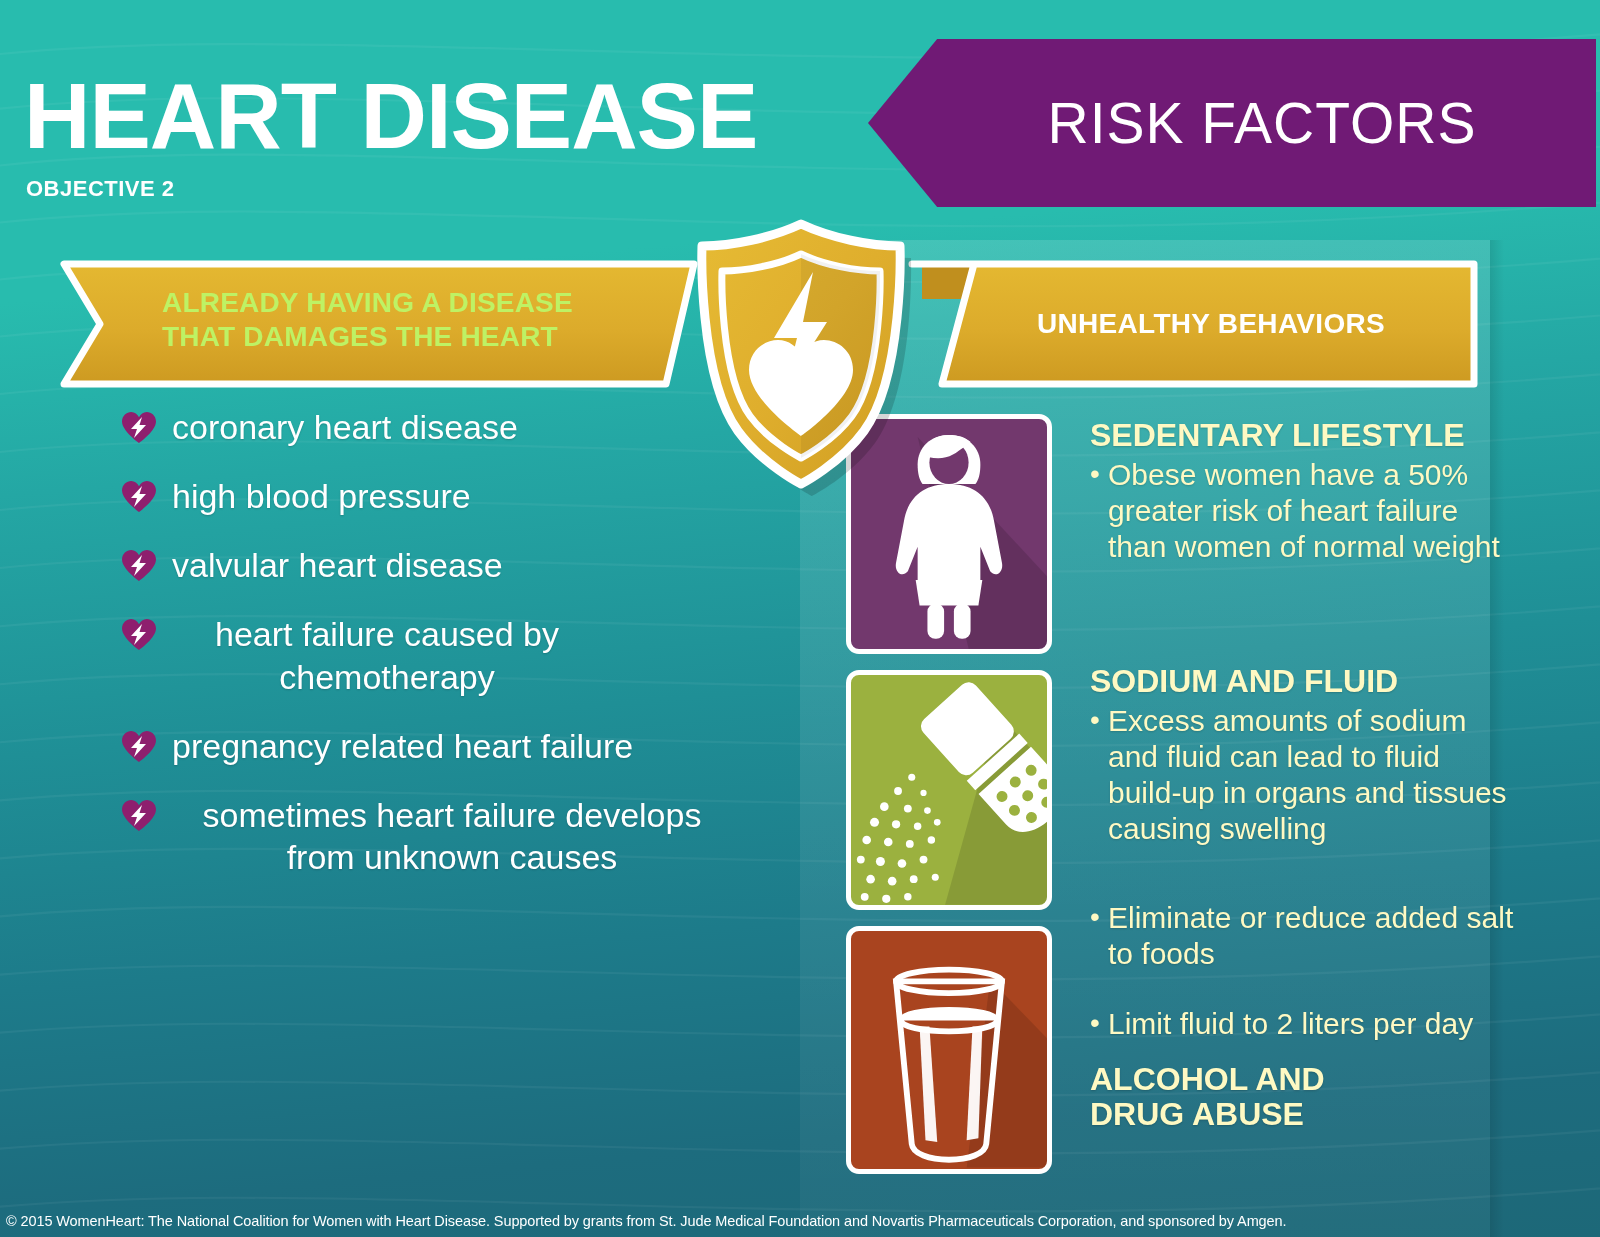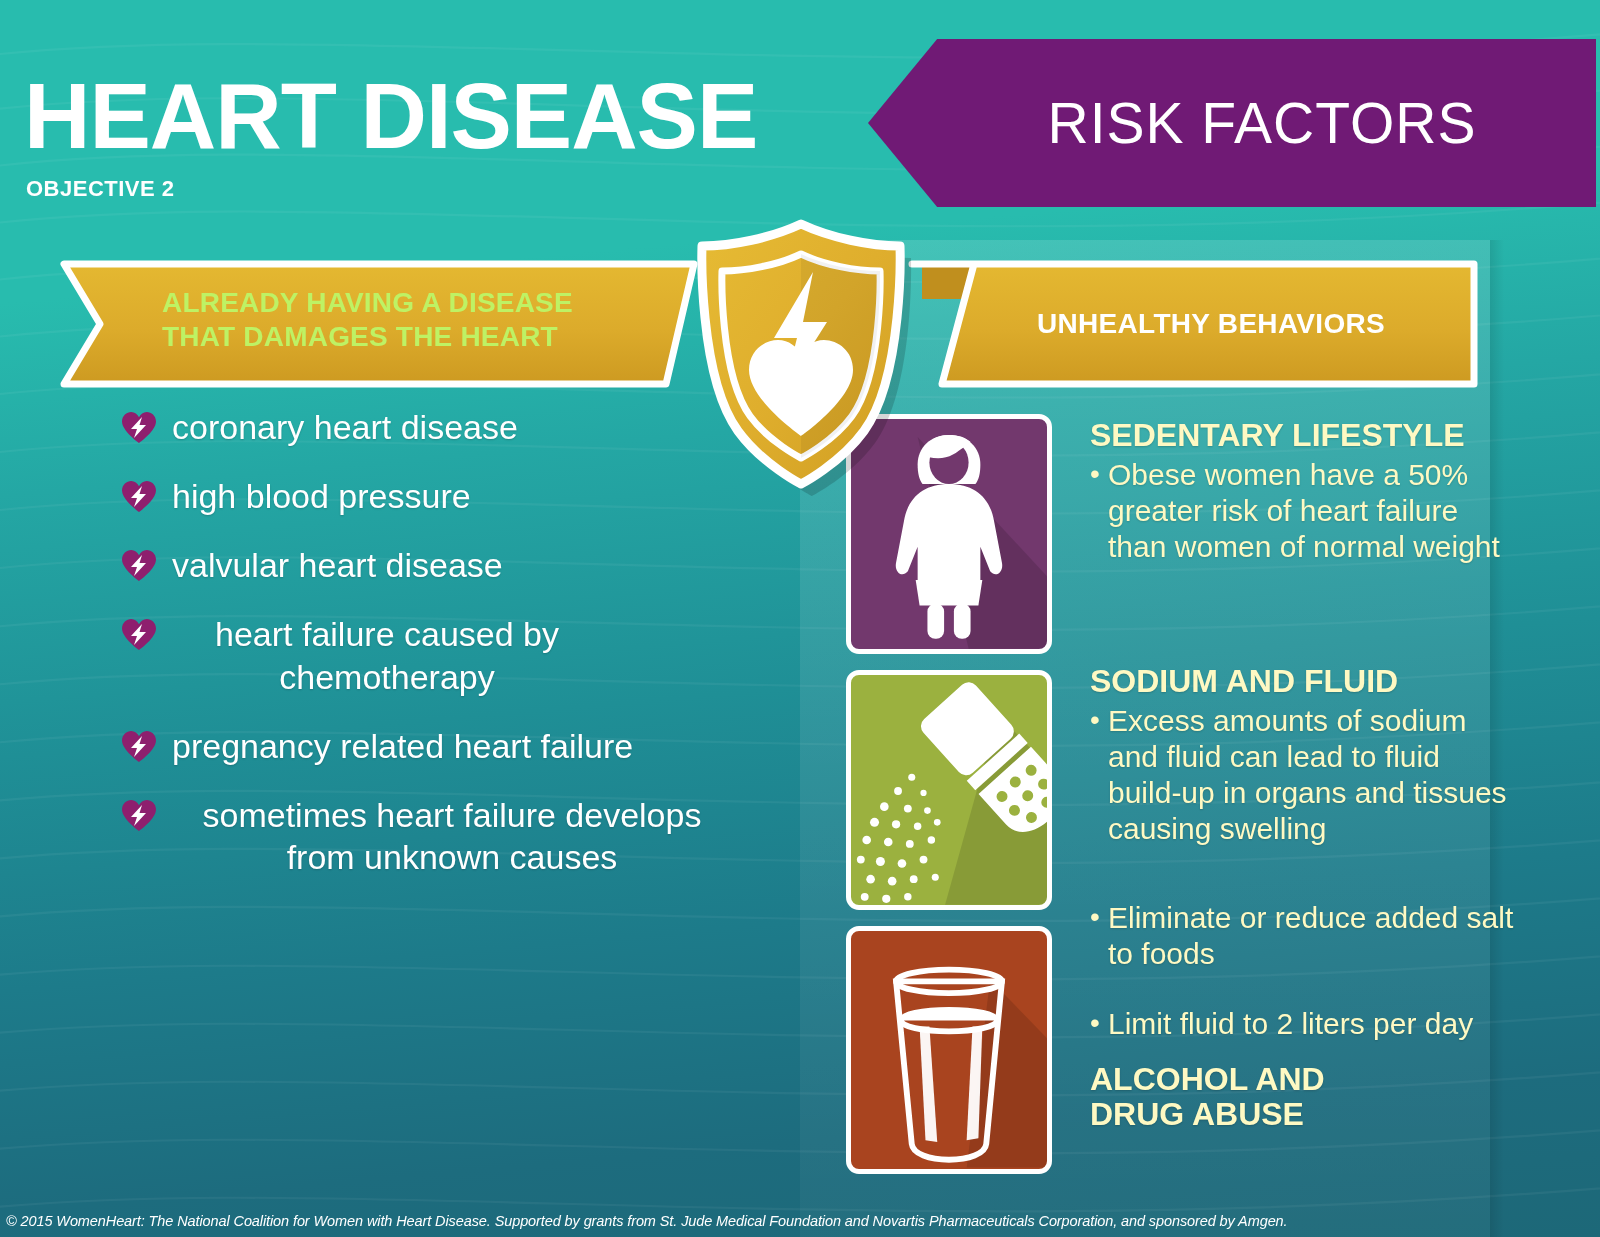--- a/index.html
+++ b/index.html
@@ -99,21 +99,21 @@
   .rbul .bt { font-size:30px; line-height:1.20; text-shadow:0 1px 2px rgba(0,0,0,.16); }
 
   #sec1 { top:418px; }
   #sec2 { top:664px; }
   #sec3 { top:896px; }
   #sec4 { top:1062px; }
 
   
   .footer {
     position:absolute; left:6px; bottom:8px; z-index:10;
-    color:#fff; font-size:14.5px; letter-spacing:-.1px;font-style:italic;
+    color:#fff; font-size:14.5px; letter-spacing:-.1px;
   }
 </style>
 </head>
 <body>
 
 <div id="bg">
   <div class="grad"></div>
   <svg class="waves" viewBox="0 0 1600 1237" preserveAspectRatio="none">
     <g fill="none" stroke="#ffffff" stroke-opacity="0.10" stroke-width="2.2">
       <path d="M-50,60 C300,10 900,100 1650,30"></path>

